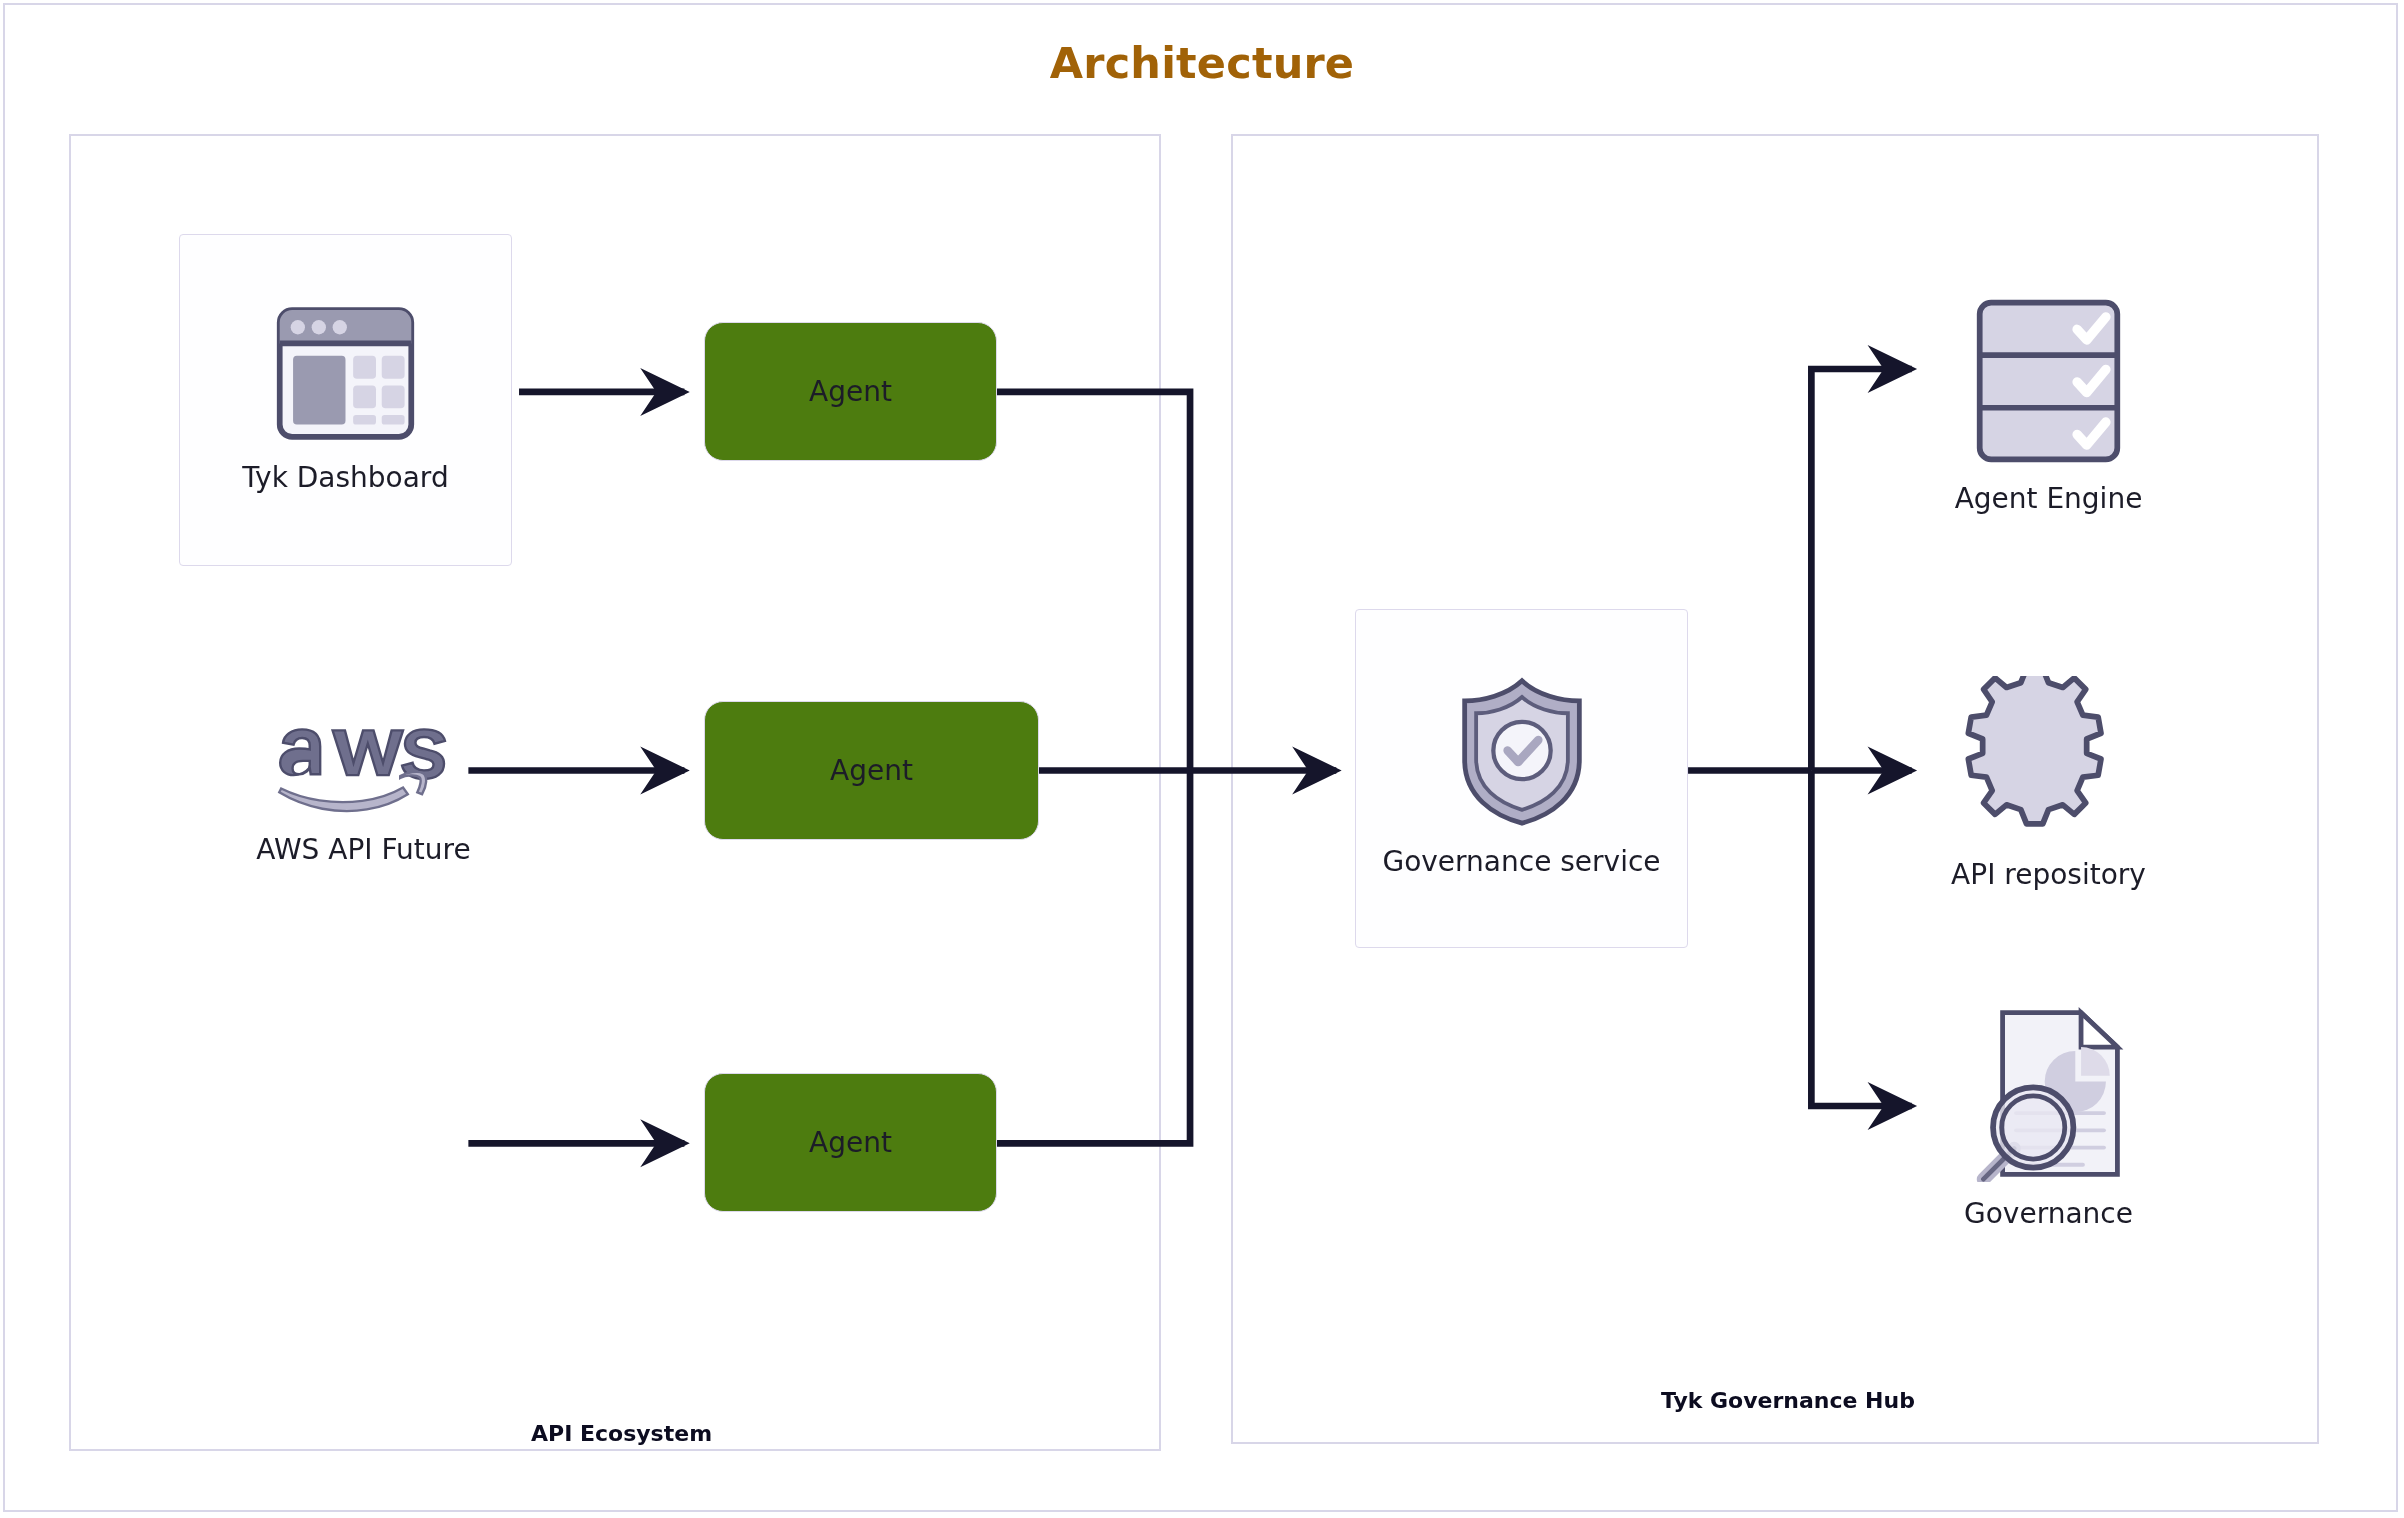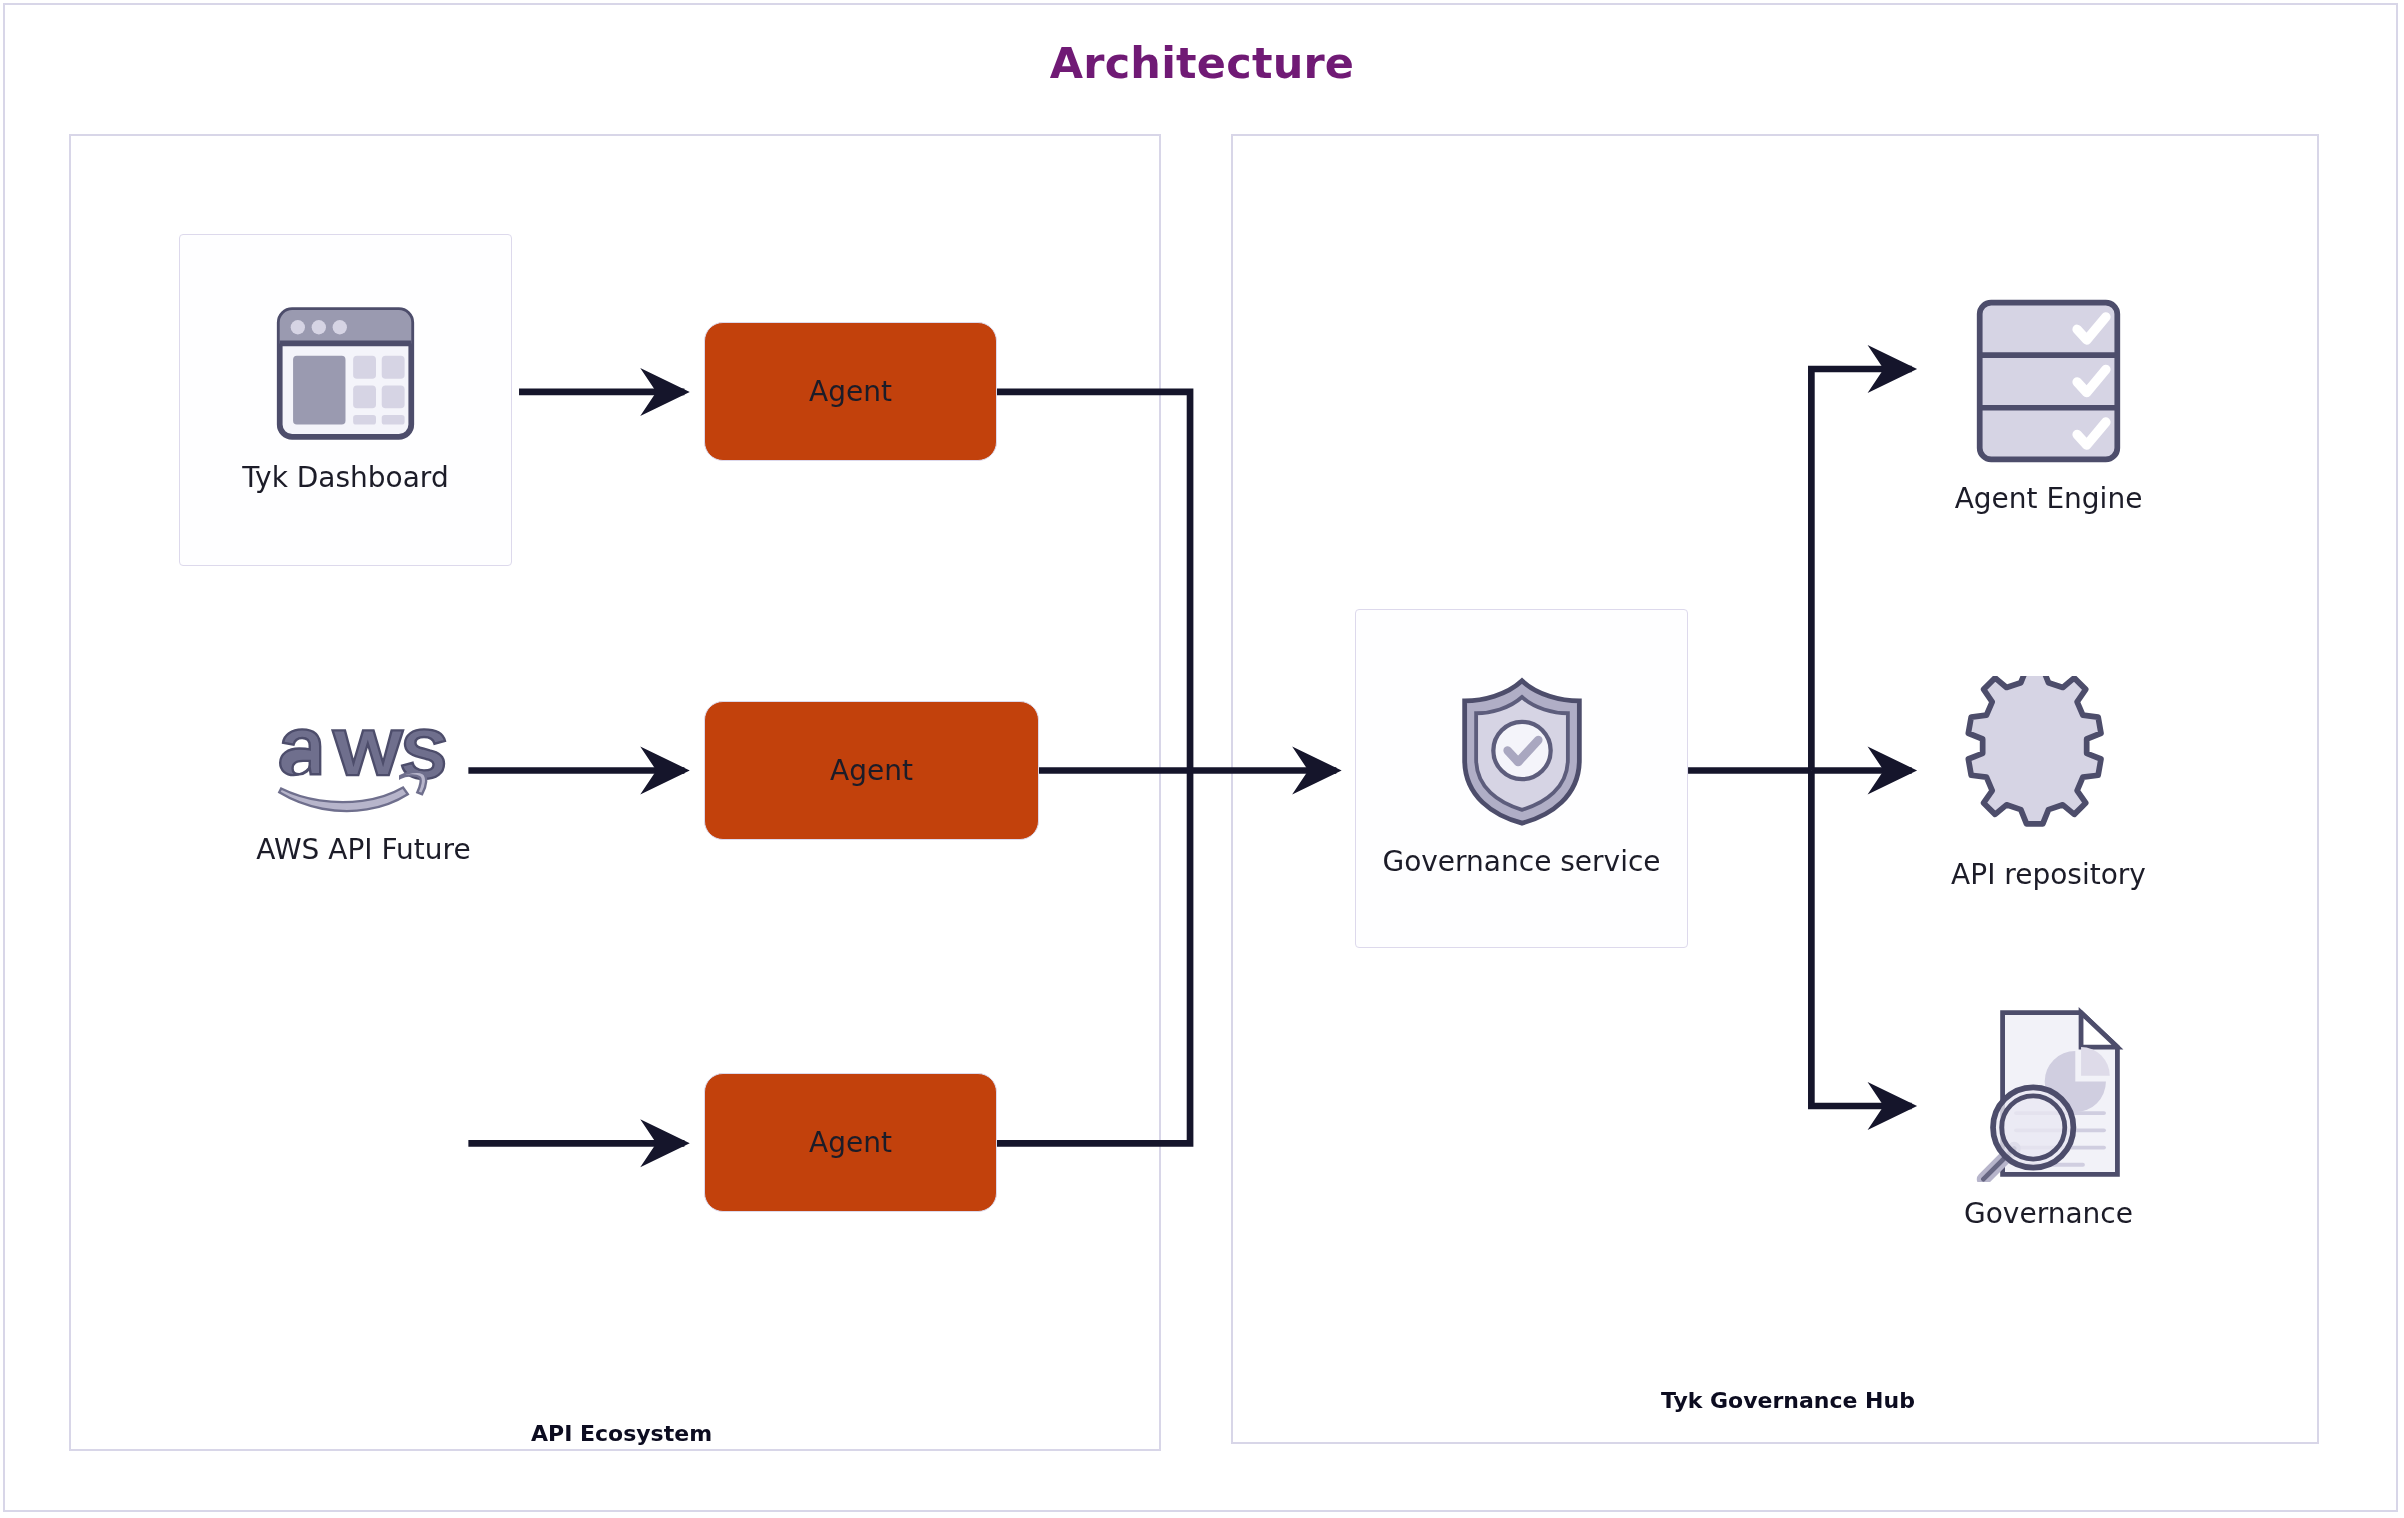--- a/index.html
+++ b/index.html
@@ -16,21 +16,21 @@
     width:2395px;height:1509px;
     border:2.9px solid #d8d6e8;
     background:#fff;
     box-sizing:border-box;
   }
   
   #diagram-title{
     position:absolute;left:0;top:38px;width:2404px;
     text-align:center;
     font-size:43px;font-weight:bold;
-    color:#701a75;
+    color:#a16207;
     letter-spacing:0.2px;
   }
   
   svg.layer{position:absolute;left:0;top:0;width:2404px;height:1519px;overflow:visible;}
   svg.layer.edges{z-index:2;}
   
   .group-box{
     position:absolute;
     border:2.9px solid #d8d6e8;
     background:transparent;
@@ -56,21 +56,21 @@
   .card{
     border:1.9px solid #ddd9ec;
     border-radius:4px;
     background:#fefeff;
   }
   #node-tyk-dashboard{left:179px;top:234px;width:333px;height:332px;}
   #node-governance-service{left:1355px;top:609px;width:333px;height:339px;}
   .agent-box{
     border:1.9px solid #ddd9ec;
     border-radius:19px;
-    background:#c2410c;
+    background:#4d7c0f;
     display:flex;align-items:center;justify-content:center;
   }
   #node-agent-1{left:704px;top:322px;width:293px;height:139px;}
   #node-agent-2{left:704px;top:701px;width:335px;height:139px;}
   #node-agent-3{left:704px;top:1073px;width:293px;height:139px;}
   .agent-label{font-size:28px;color:#1c1c28;}
   
   #node-aws-gateway{left:206px;top:688px;width:315px;height:210px;}
   #node-other-sources{left:206px;top:1030px;width:315px;height:306px;}
   #node-rule-engine{left:1910px;top:277px;width:277px;height:258px;}

